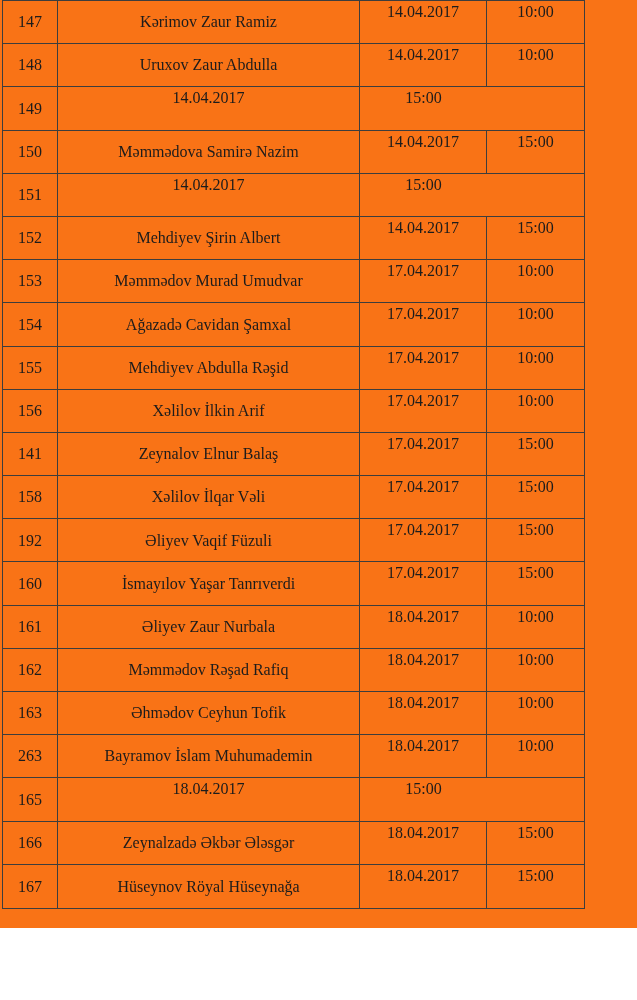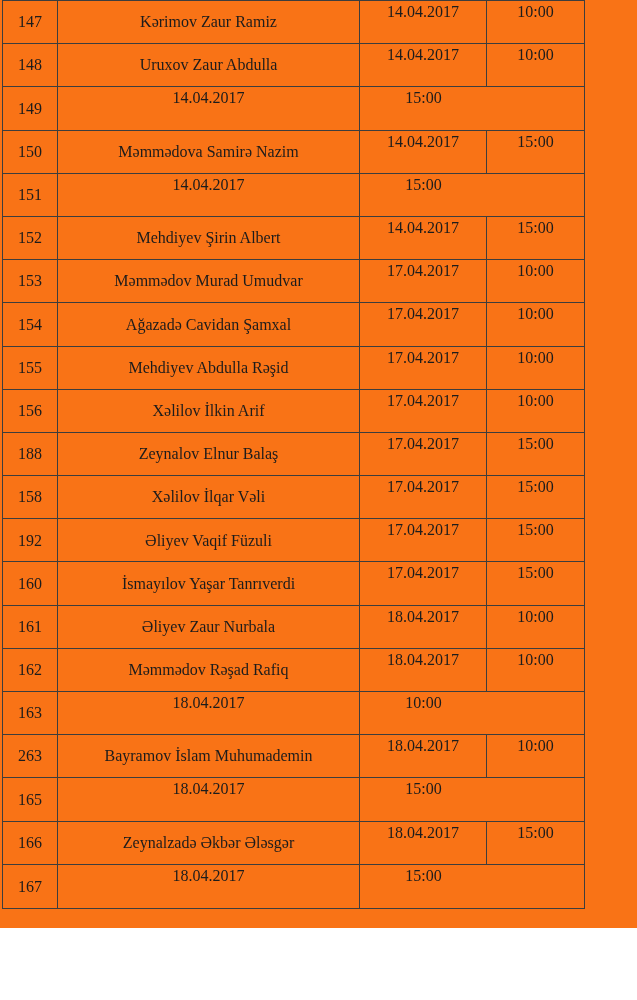--- a/index.html
+++ b/index.html
@@ -141,21 +141,21 @@
   </div>
 
   <div class="row">
     <div class="cell col-num">156</div>
     <div class="cell col-name">Xəlilov İlkin Arif</div>
     <div class="cell col-date">17.04.2017</div>
     <div class="cell col-time">10:00</div>
   </div>
 
   <div class="row">
-    <div class="cell col-num">188</div>
+    <div class="cell col-num">141</div>
     <div class="cell col-name">Zeynalov Elnur Balaş</div>
     <div class="cell col-date">17.04.2017</div>
     <div class="cell col-time">15:00</div>
   </div>
 
   <div class="row">
     <div class="cell col-num">158</div>
     <div class="cell col-name">Xəlilov İlqar Vəli</div>
     <div class="cell col-date">17.04.2017</div>
     <div class="cell col-time">15:00</div>
@@ -184,20 +184,21 @@
 
   <div class="row">
     <div class="cell col-num">162</div>
     <div class="cell col-name">Məmmədov Rəşad Rafiq</div>
     <div class="cell col-date">18.04.2017</div>
     <div class="cell col-time">10:00</div>
   </div>
 
   <div class="row">
     <div class="cell col-num">163</div>
+    <div class="cell col-name">Əhmədov Ceyhun Tofik</div>
     <div class="cell col-date">18.04.2017</div>
     <div class="cell col-time">10:00</div>
   </div>
 
   <div class="row">
     <div class="cell col-num">263</div>
     <div class="cell col-name">Bayramov İslam Muhumademin</div>
     <div class="cell col-date">18.04.2017</div>
     <div class="cell col-time">10:00</div>
   </div>
@@ -210,20 +211,21 @@
 
   <div class="row">
     <div class="cell col-num">166</div>
     <div class="cell col-name">Zeynalzadə Əkbər Ələsgər</div>
     <div class="cell col-date">18.04.2017</div>
     <div class="cell col-time">15:00</div>
   </div>
 
   <div class="row">
     <div class="cell col-num">167</div>
+    <div class="cell col-name">Hüseynov Röyal Hüseynağa</div>
     <div class="cell col-date">18.04.2017</div>
     <div class="cell col-time">15:00</div>
   </div>
 </div>
 
   <div class="page-number">9</div>
 
   <div class="site-footer">www.fimsa.az</div>
 
 </div>

